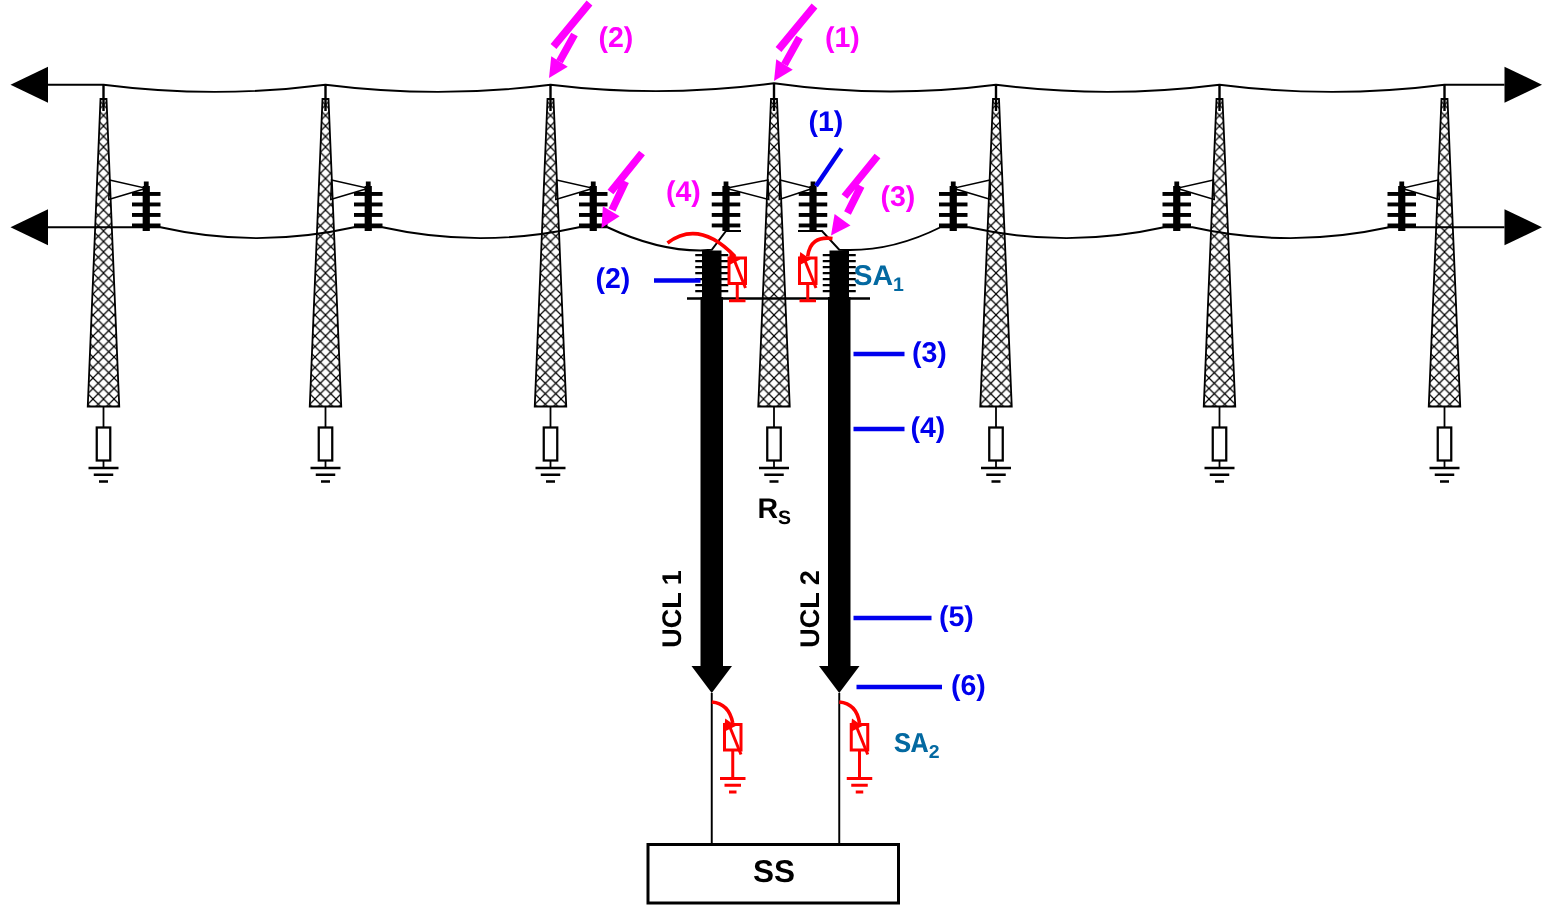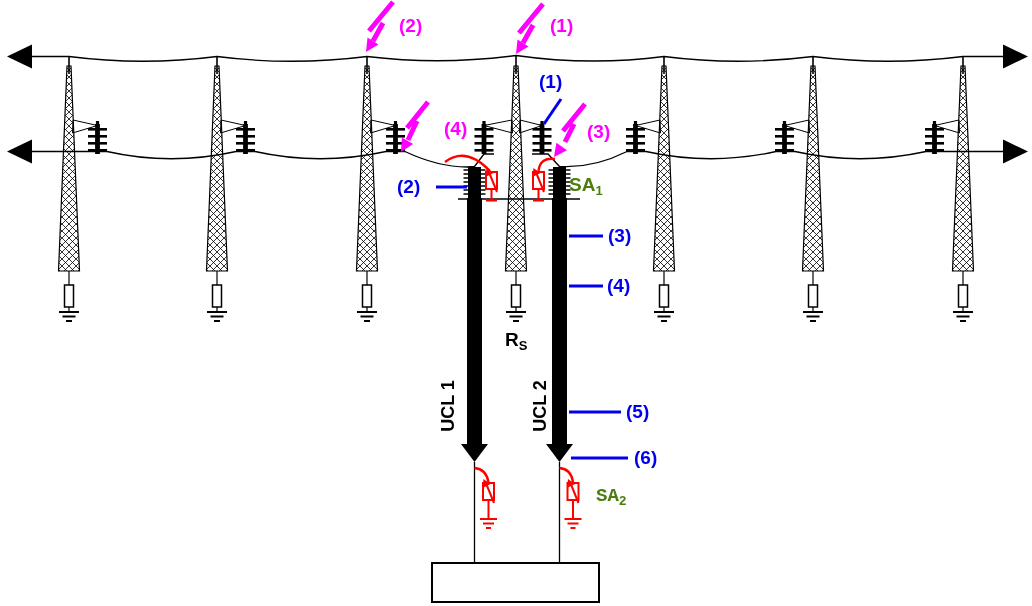--- a/index.html
+++ b/index.html
@@ -3,21 +3,21 @@
 <meta charset="utf-8">
 <style>
   html,body{margin:0;padding:0;background:#fff;}
   #canvas{position:relative;width:1032px;height:606px;background:#ffffff;overflow:hidden;
           font-family:"Liberation Sans",sans-serif;}
   #art{position:absolute;left:0;top:0;}
   .lbl{position:absolute;font-weight:bold;font-size:19px;line-height:1;white-space:nowrap;
        font-family:"Liberation Sans",sans-serif;}
   .mag{color:#ff00ff;}
   .blu{color:#0000ee;}
-  .red{color:#4d7c0f;}
+  .red{color:#0369a1;}
   .blk{color:#000000;text-align:center;}
   .sub{font-size:13px;position:relative;top:4px;font-weight:bold;}
   .vlbl{position:absolute;width:90px;height:22px;text-align:center;transform:rotate(-90deg);
         font-weight:bold;font-size:18px;line-height:22px;color:#000;
         font-family:"Liberation Sans",sans-serif;}
   .ssLbl{position:absolute;left:433px;top:571px;width:166px;text-align:center;
          font-weight:bold;font-size:21px;line-height:1;color:#000;}
 </style>
 </head>
 <body>
@@ -177,14 +177,15 @@
 <div class="lbl blu" style="left:634px;top:448px;">(6)</div>
 
 <div class="lbl red" style="left:569px;top:175px;"><span>SA</span><span class="sub">1</span></div>
 <div class="lbl red" style="left:596px;top:487px;font-family:Liberation Mono, monospace;"><span>SA</span><span class="sub">2</span></div>
 
 <div class="lbl blk" style="left:505px;top:330px;"><span>R</span><span class="sub">S</span></div>
 
 <div class="vlbl" style="left:403px;top:395px;">UCL 1</div>
 <div class="vlbl" style="left:495px;top:395px;">UCL 2</div>
 
+<div class="ssLbl">SS</div>
 
 </div>
 
 </body></html>

